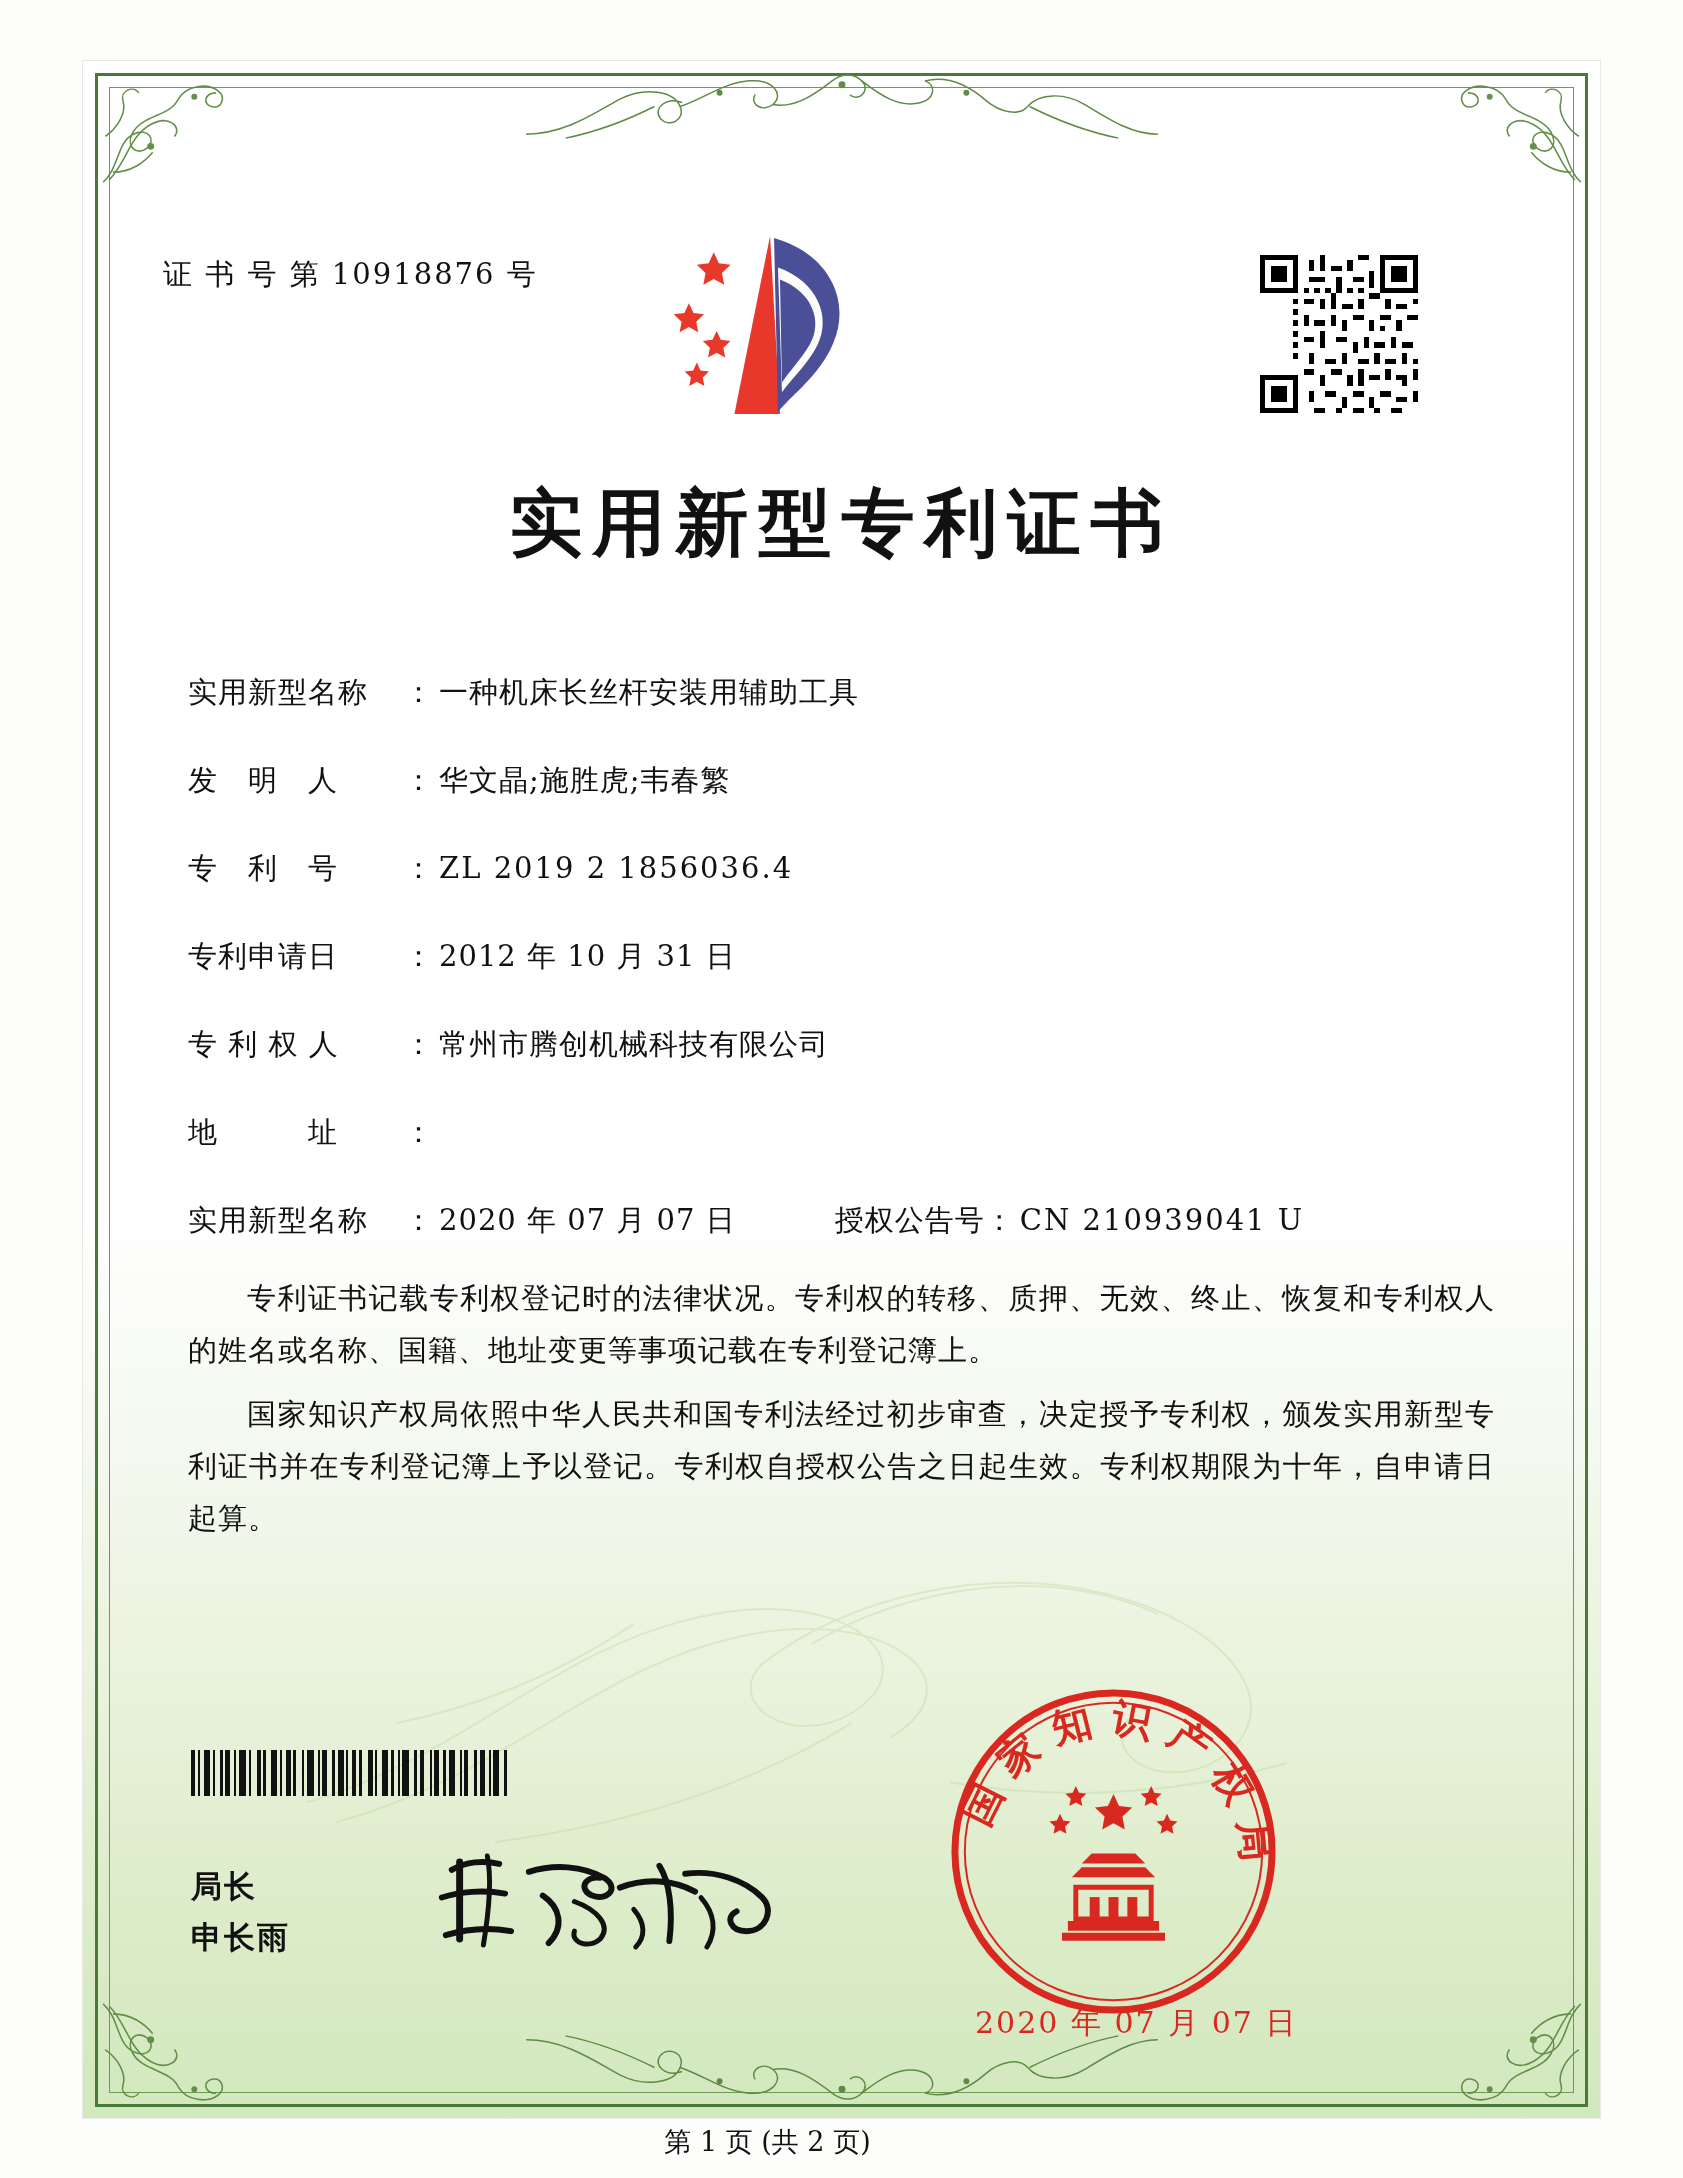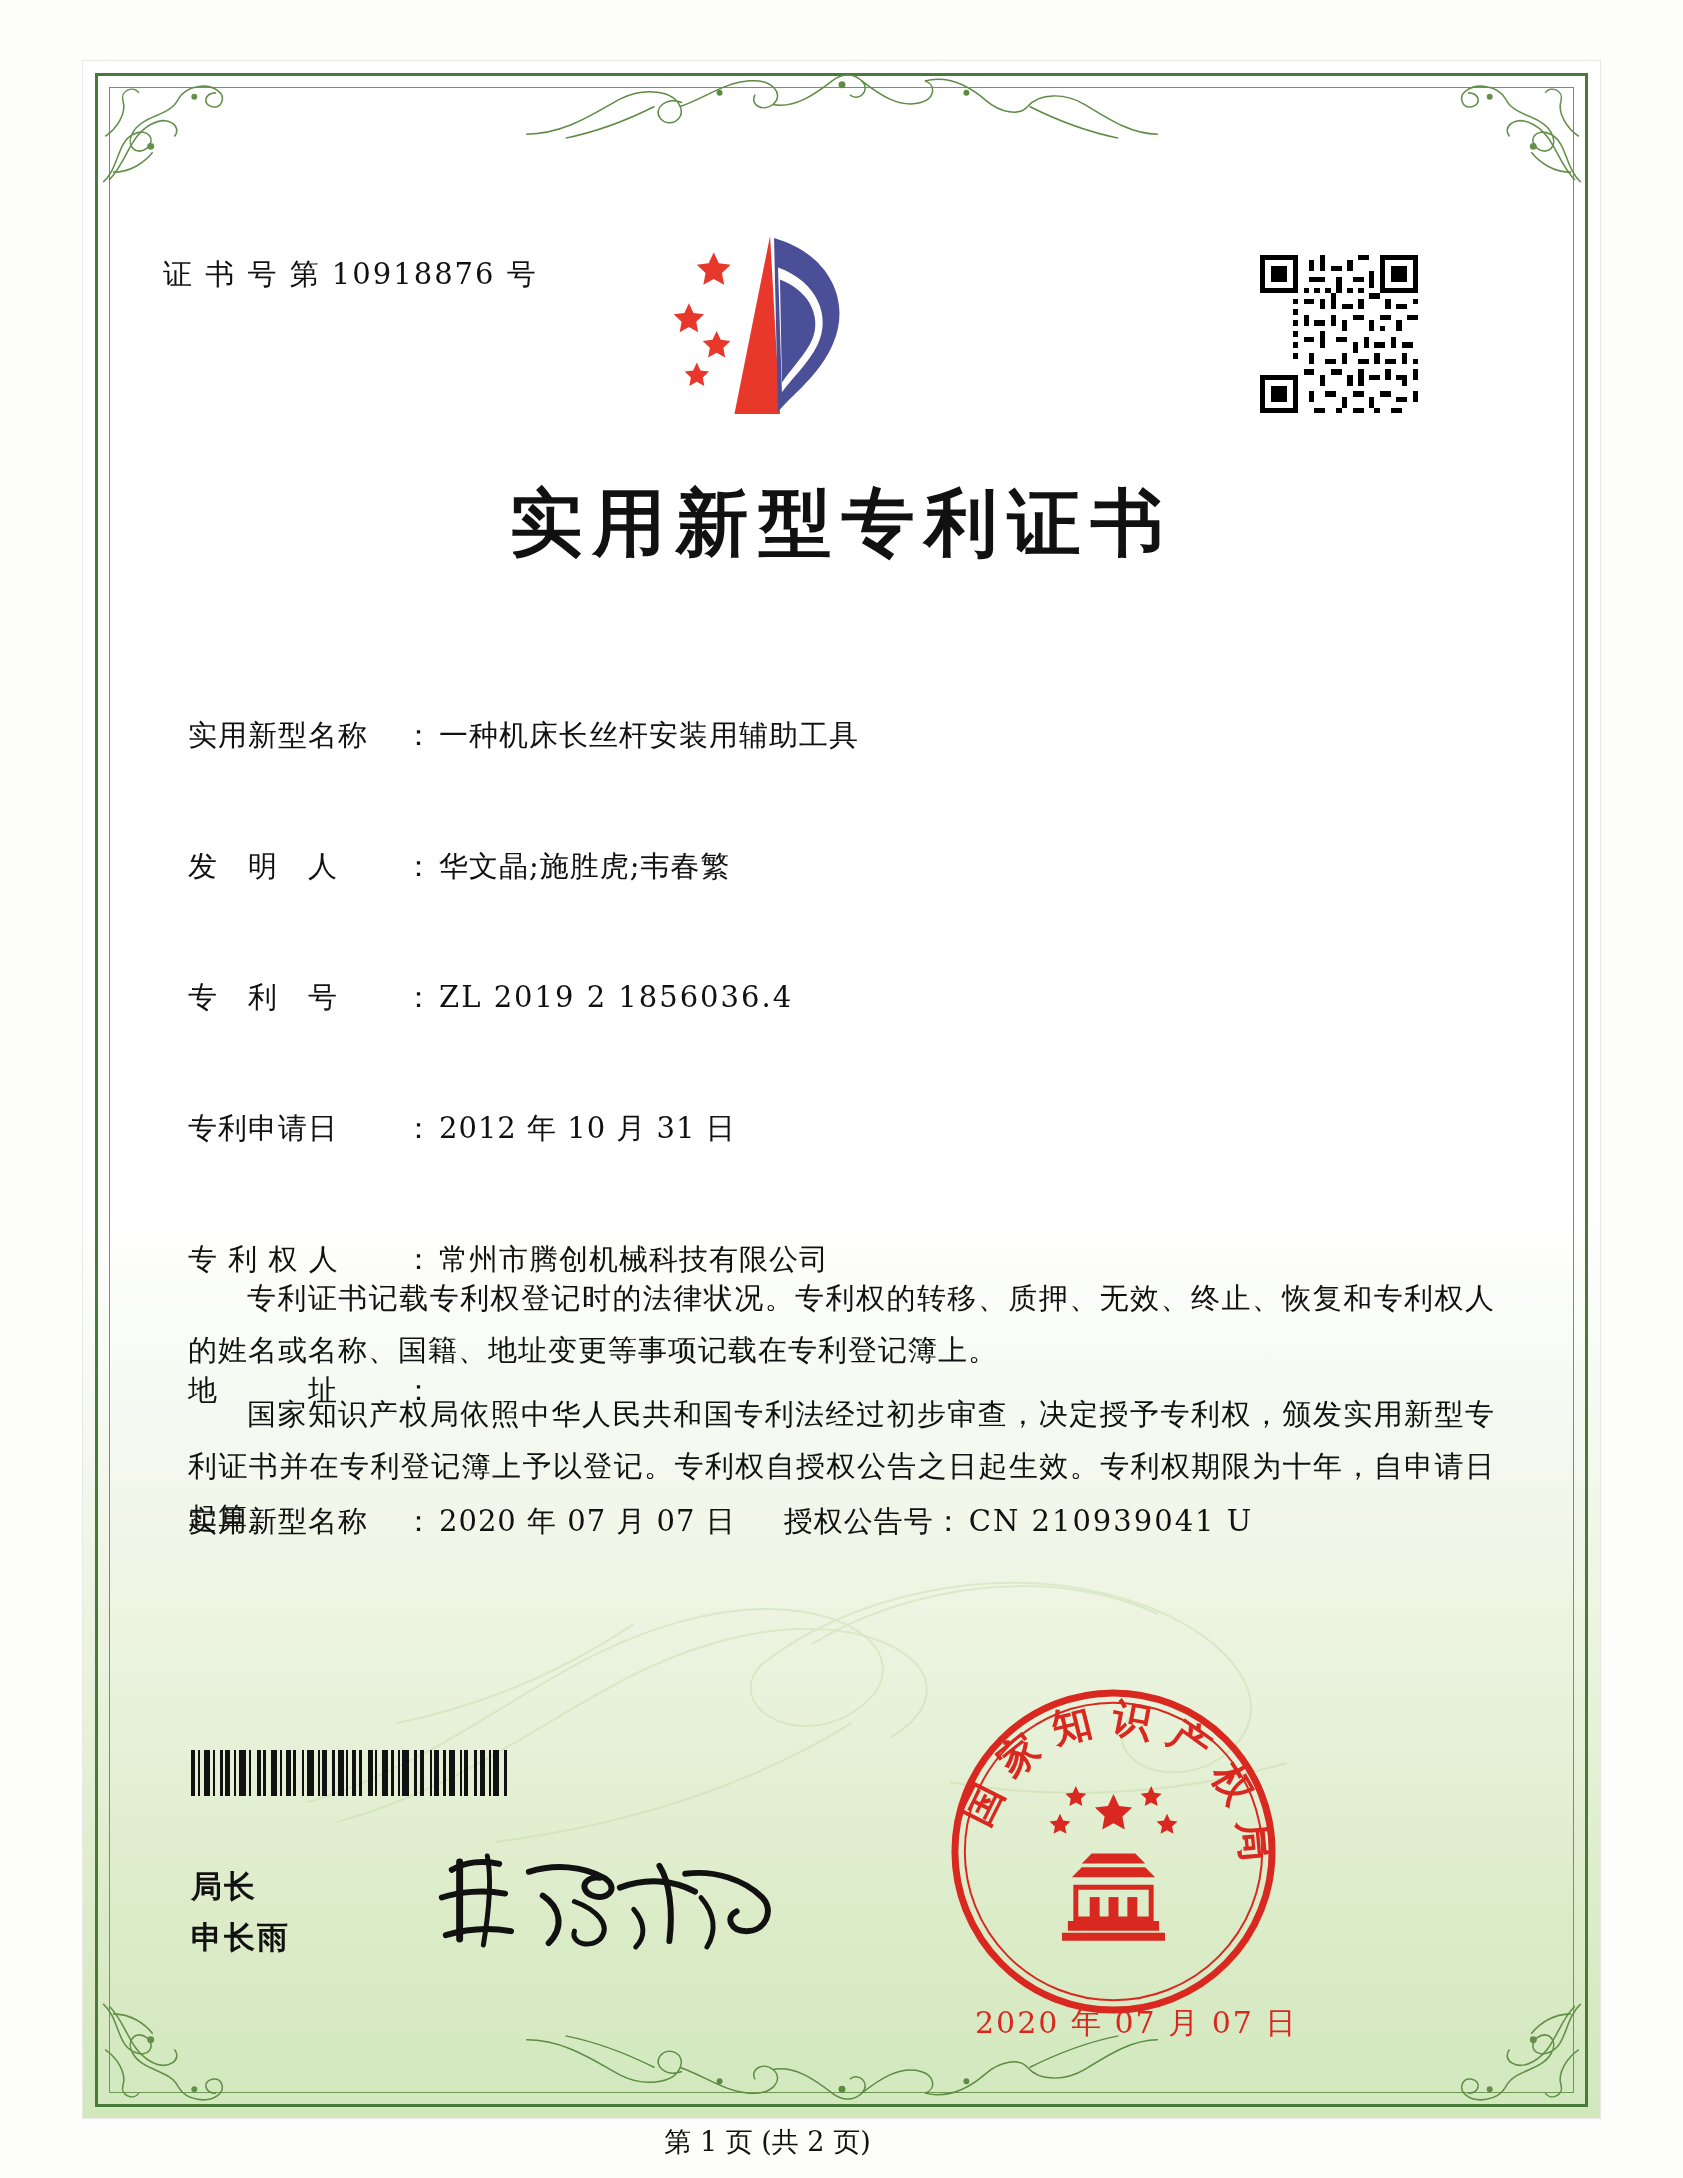--- a/index.html
+++ b/index.html
@@ -140,30 +140,29 @@
   .row {
     display: flex;
     align-items: baseline;
     margin-bottom: 48px;
     white-space: nowrap;
   }
   .row .lbl {
     width: 216px;
     display: inline-block;
     letter-spacing: 1px;
-    margin-top: 43px;
   }
   .row .colon { margin-right: 6px; }
   .row .val { letter-spacing: 1px; }
   .row .val.mono {
     font-family: "DejaVu Serif", "Liberation Serif", serif;
     letter-spacing: 2px;
   }
   .row .val2label {
-    margin-left: 48px;
+    margin-left: 99px;
     letter-spacing: 1px;
     text-align: center;
   }
 
   
   .paras {
     position: absolute;
     left: 188px;
     top: 1272px;
     width: 1307px;

